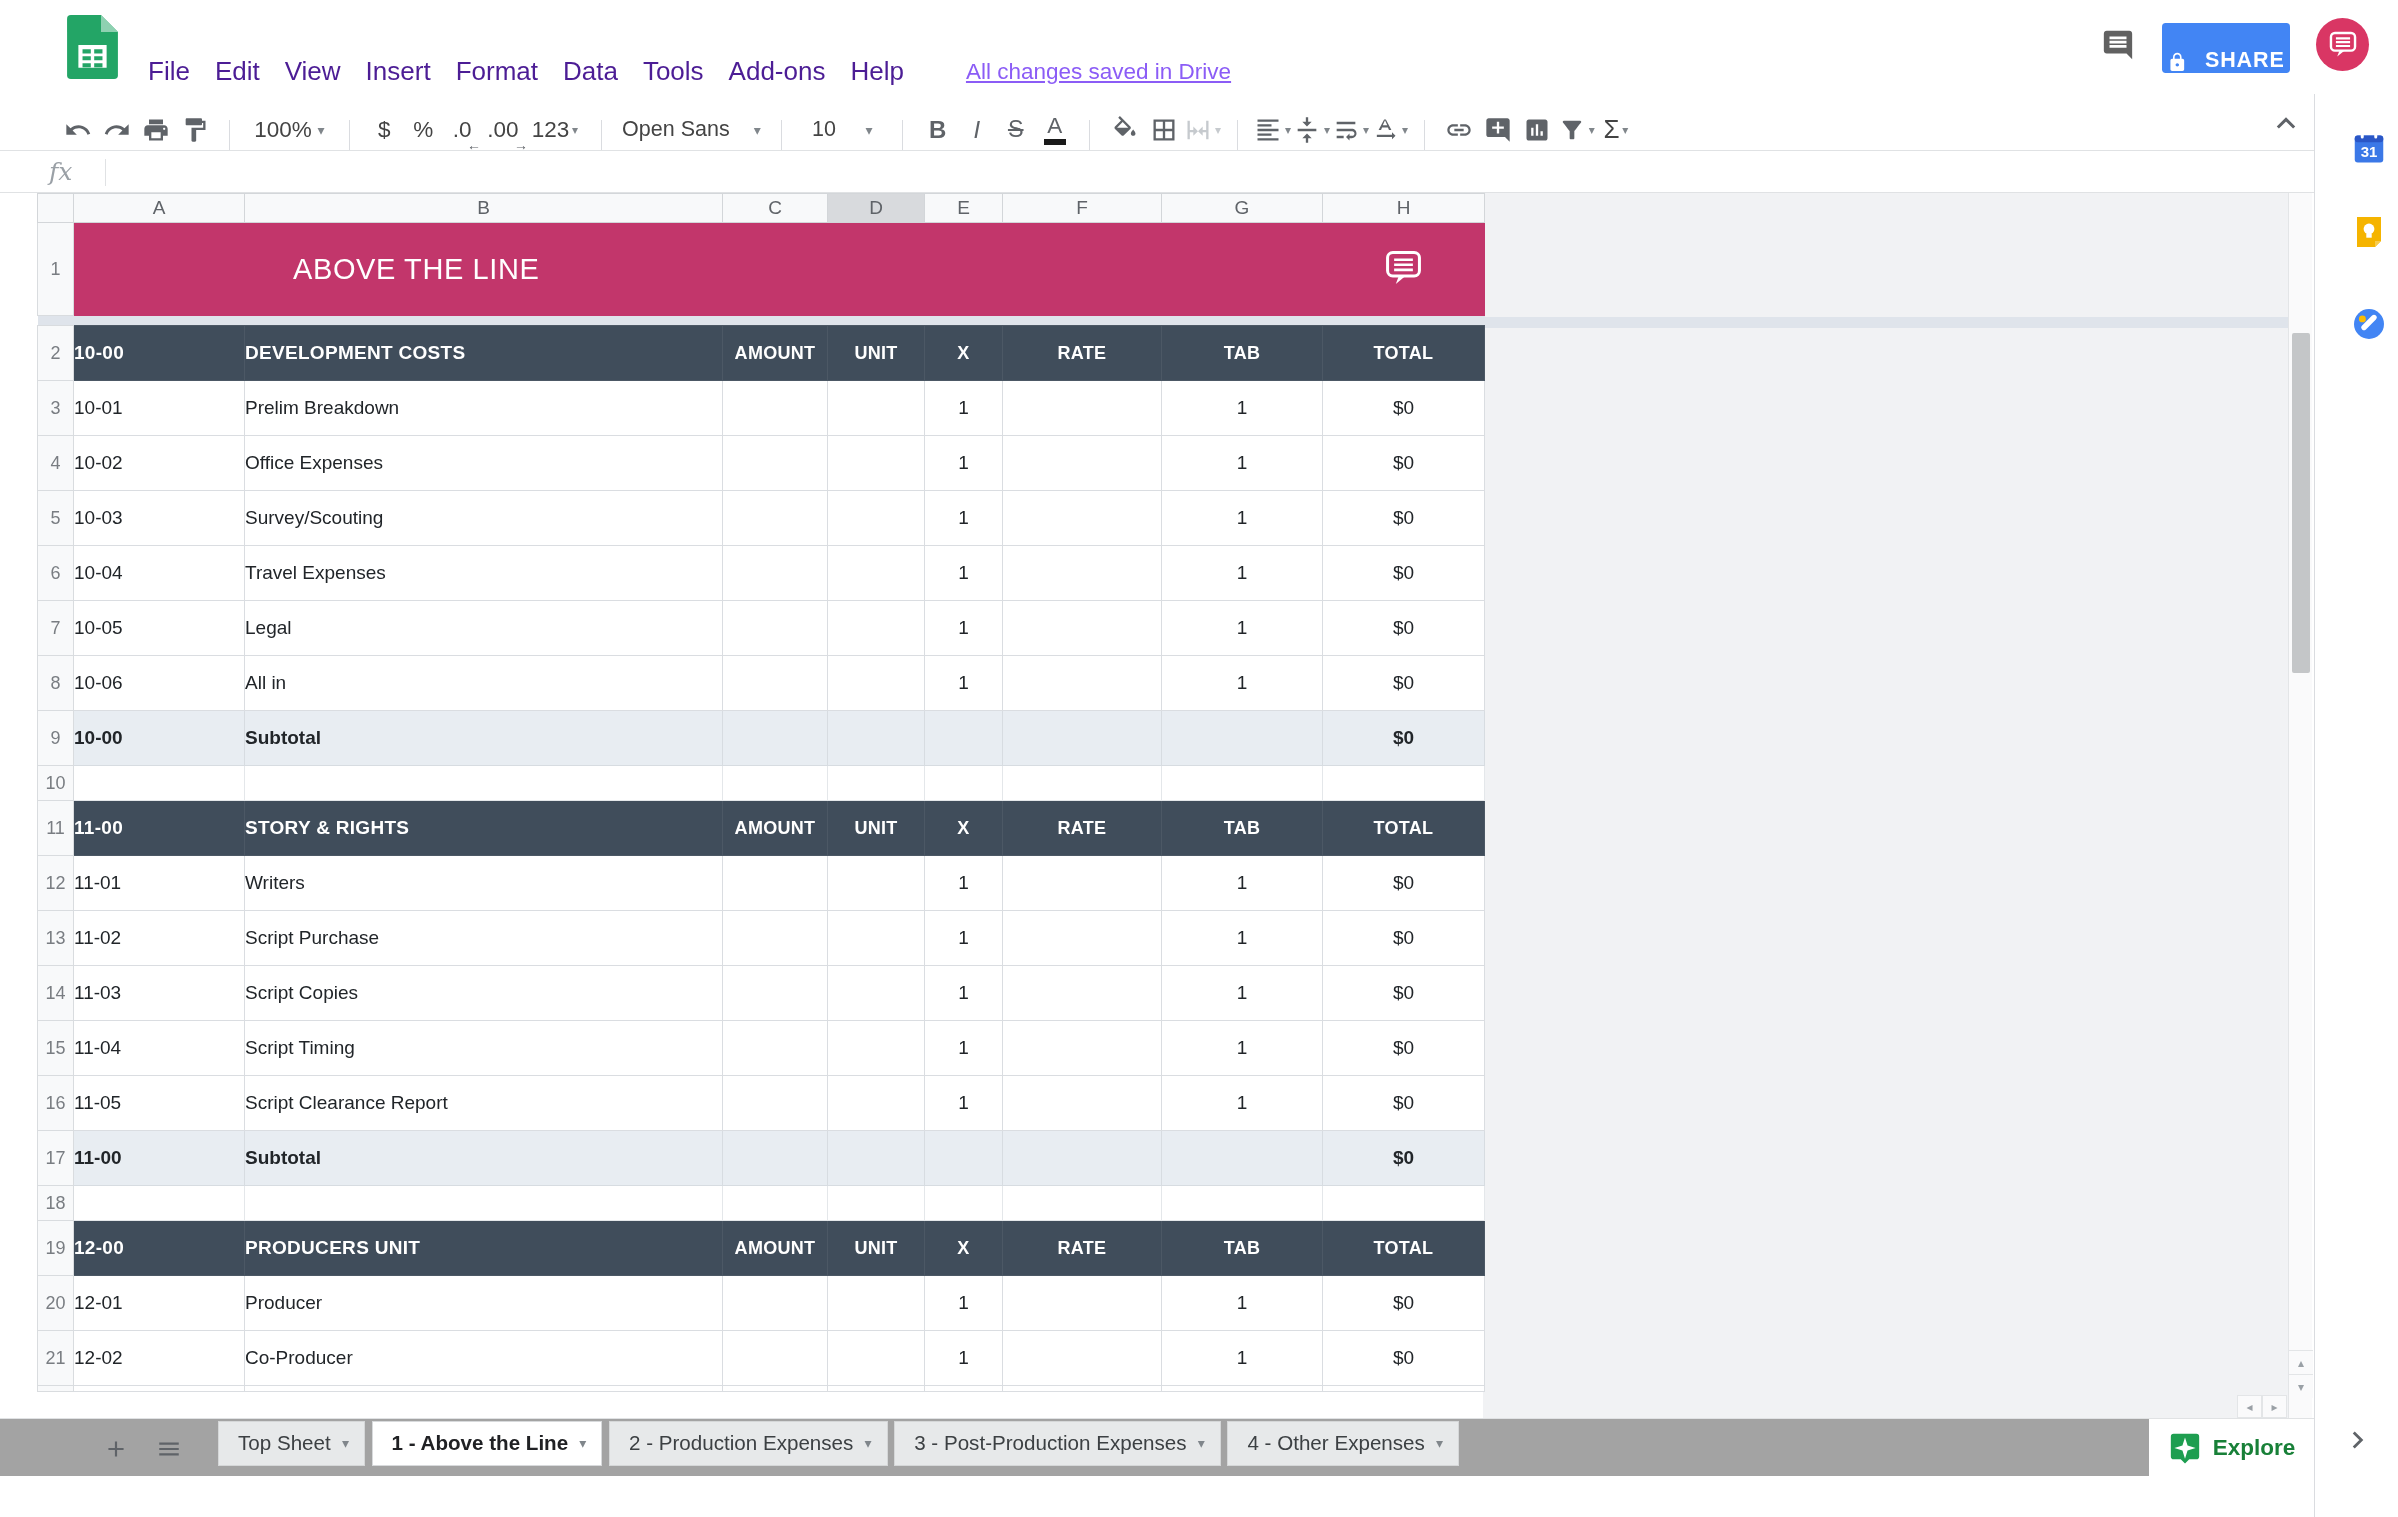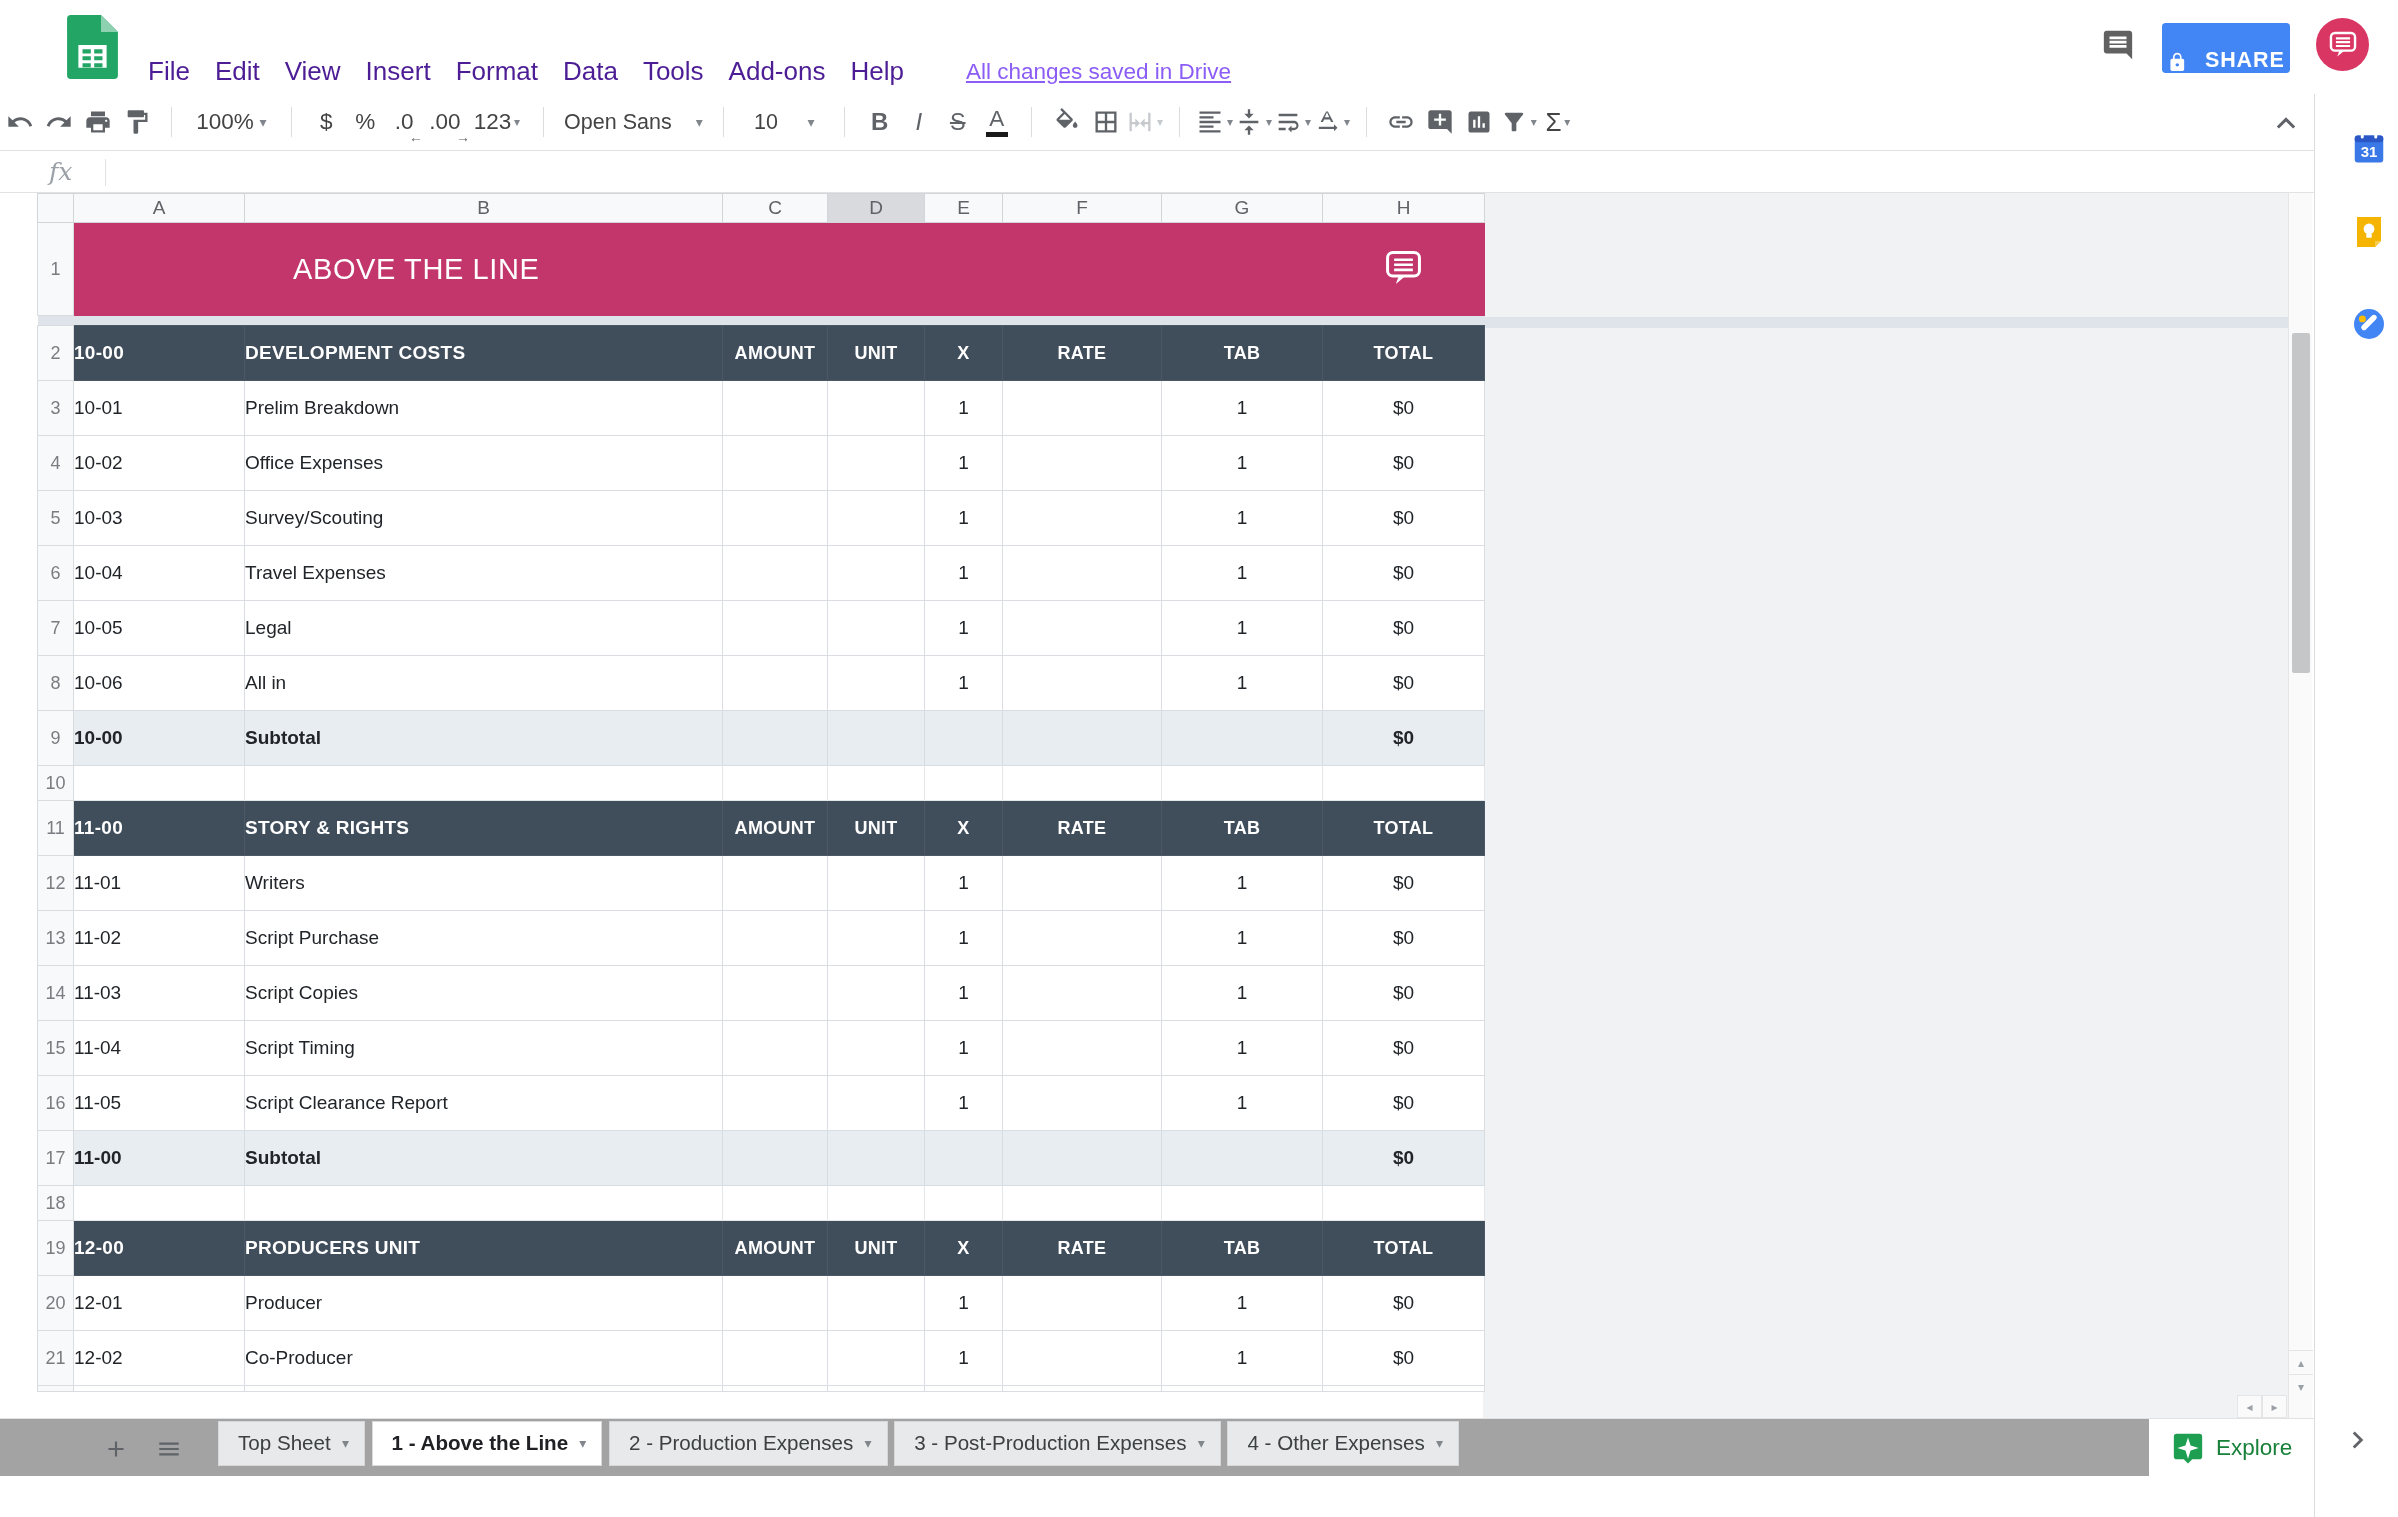--- a/index.html
+++ b/index.html
@@ -17,21 +17,21 @@
   .save-status { font-size:22.5px; color:#8b5cf6; text-decoration:underline; margin-left:37px; white-space:nowrap; }
   .comment-btn { position:absolute; left:2101px; top:28px; }
   .share-btn { position:absolute; left:2162px; top:22.5px; width:128px; height:50px; background:#4285F4; border-radius:3.7px;
     display:flex; align-items:flex-end; justify-content:center; gap:17px; color:#fff; }
   .share-btn .lbl { font-size:21.5px; font-weight:700; letter-spacing:0.9px; }
   .avatar { position:absolute; left:2316px; top:18px; width:53px; height:53px; border-radius:50%; background:#D93664;
     display:flex; align-items:center; justify-content:center; }
 
   
   .toolbar { position:absolute; left:0; top:94px; width:2314px; height:57px; background:#fff;
-    border-bottom:0.9px solid #E0E2E4; display:flex; align-items:center; }
+    border-bottom:0.9px solid #E0E2E4; display:flex; align-items:flex-end; padding-left:58px; }
   .tb-sep { width:0.9px; height:30px; background:#DADCE0; margin:0 15px; flex:none; }
   .tbtn { height:41px; min-width:39px; display:flex; align-items:center; justify-content:center; border-radius:2.8px;
     color:#5F6368; flex:none; position:relative; }
   .tbtn svg { fill:#5F6368; display:block; }
   .tbtn.txt { font-size:22.5px; color:#444; padding:0 7.5px; }
   .caret { font-size:14px; color:#80868B; margin-left:5.6px; }
   .caret.sm { font-size:12px; margin-left:2.8px; }
   .zoom-sel { display:flex; align-items:center; padding:0 9.4px; font-size:22.5px; color:#444; }
   .dec { position:relative; font-size:22.5px; color:#444; padding:0 5.6px; }
   .dec .arr { position:absolute; bottom:-10.3px; right:-3.7px; font-size:14px; color:#5F6368; }
@@ -92,21 +92,21 @@
   
   .bottombar { position:absolute; left:0; top:1418px; width:2314px; height:58px; background:#a3a3a3; border-top:0.9px solid #E0E2E4; }
   .add-sheet { position:absolute; left:97px; top:11.2px; width:37px; height:37px; display:flex; align-items:center; justify-content:center; }
   .all-sheets { position:absolute; left:150px; top:11.2px; width:37px; height:37px; display:flex; align-items:center; justify-content:center; }
   .tabs { position:absolute; left:218px; top:1.9px; display:flex; }
   .tab { height:45px; display:flex; align-items:center; padding:0 15px 0 19px; background:#E7E9EA; border:0.9px solid #D5D7D8;
     margin-right:6.6px; font-size:20.6px; color:#3C4043; }
   .tab .caret { margin-left:11.2px; }
   .tab.active { background:#fff; border:0.9px solid #D8DADC; font-weight:700; color:#202124; }
   .explore { position:absolute; left:2149px; top:0; width:165px; height:58px; background:#fff; display:flex; align-items:center; justify-content:center; gap:11.2px; }
-  .explore .lbl { font-size:22.5px; color:#188038; }
+  .explore .lbl { font-size:22.5px; color:#188038;font-weight:bold; }
 
   
   .sidepanel { position:absolute; left:2314px; top:94px; width:84px; height:1424px; background:#fff; border-left:0.9px solid #DADCE0; }
   .sp-icon { position:absolute; left:36px; width:36px; height:36px; }
   .sp-cal { top:37px; } .sp-keep { top:120px; } .sp-tasks { top:212px; }
   .sp-chevron { position:absolute; left:26px; top:1330px; width:32px; height:32px; display:flex; align-items:center; justify-content:center; }
 </style>
 </head>
 <body>
 

